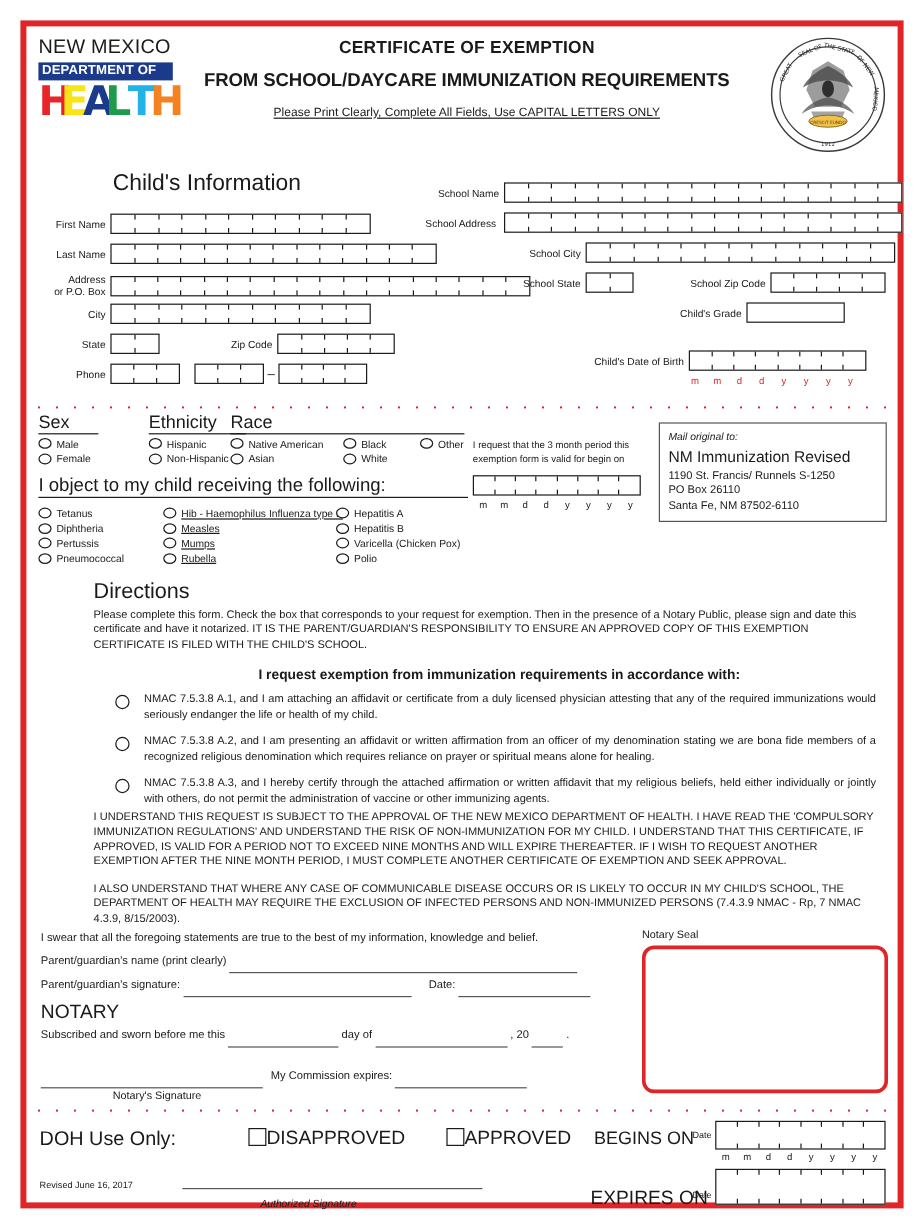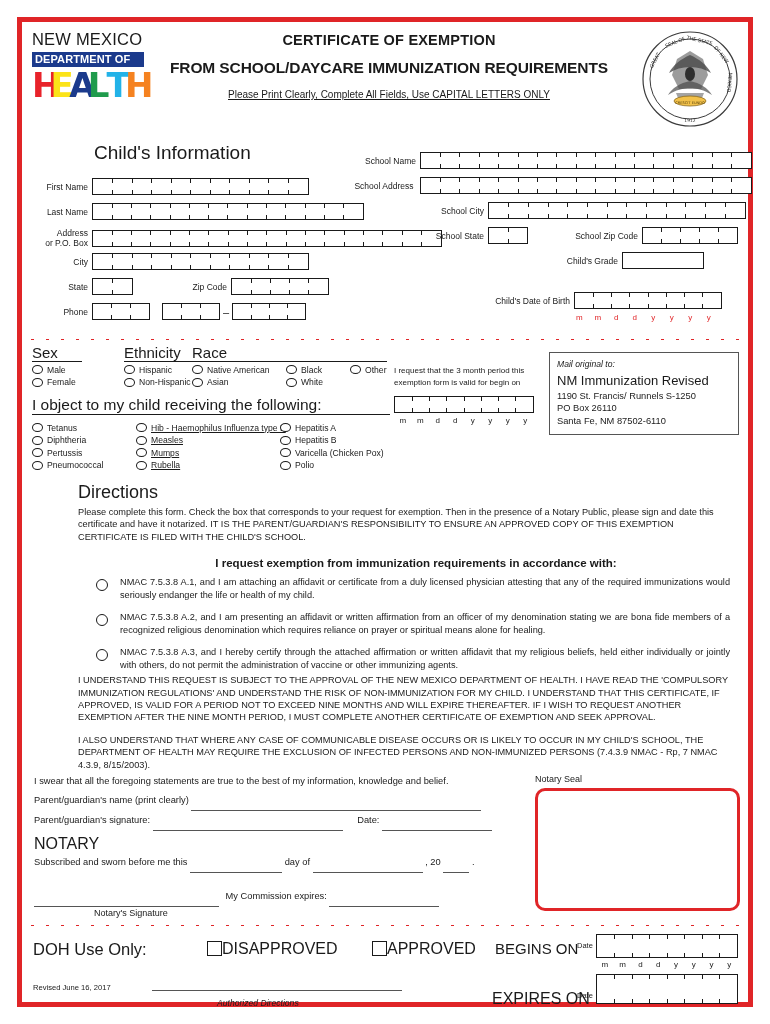--- a/index.html
+++ b/index.html
@@ -660,21 +660,21 @@
       <span>d</span>
       <span>d</span>
       <span>y</span>
       <span>y</span>
       <span>y</span>
       <span>y</span>
     </div>
 
     <div class="revised" style="position:absolute; left:11px; top:55px;">Revised June 16, 2017</div>
     <div style="position:absolute; left:130px; top:62px; width:250px; border-bottom:1px solid #555;"></div>
-    <div class="authsig" style="position:absolute; left:195px; top:70px;">Authorized Directions</div>
+    <div class="authsig" style="position:absolute; left:195px; top:70px;">Authorized Signature</div>
 
     <div style="position:absolute; left:470px; top:62px; font-size:16px;">EXPIRES ON</div>
     <div style="position:absolute; left:555px; top:63px; font-size:7.5px;">Date</div>
     <div class="comb tick" style="position:absolute; left:574px; top:46px; width:142px; height:30px;">
       <i></i>
           <i></i>
           <i></i>
           <i></i>
           <i></i>
           <i></i>

